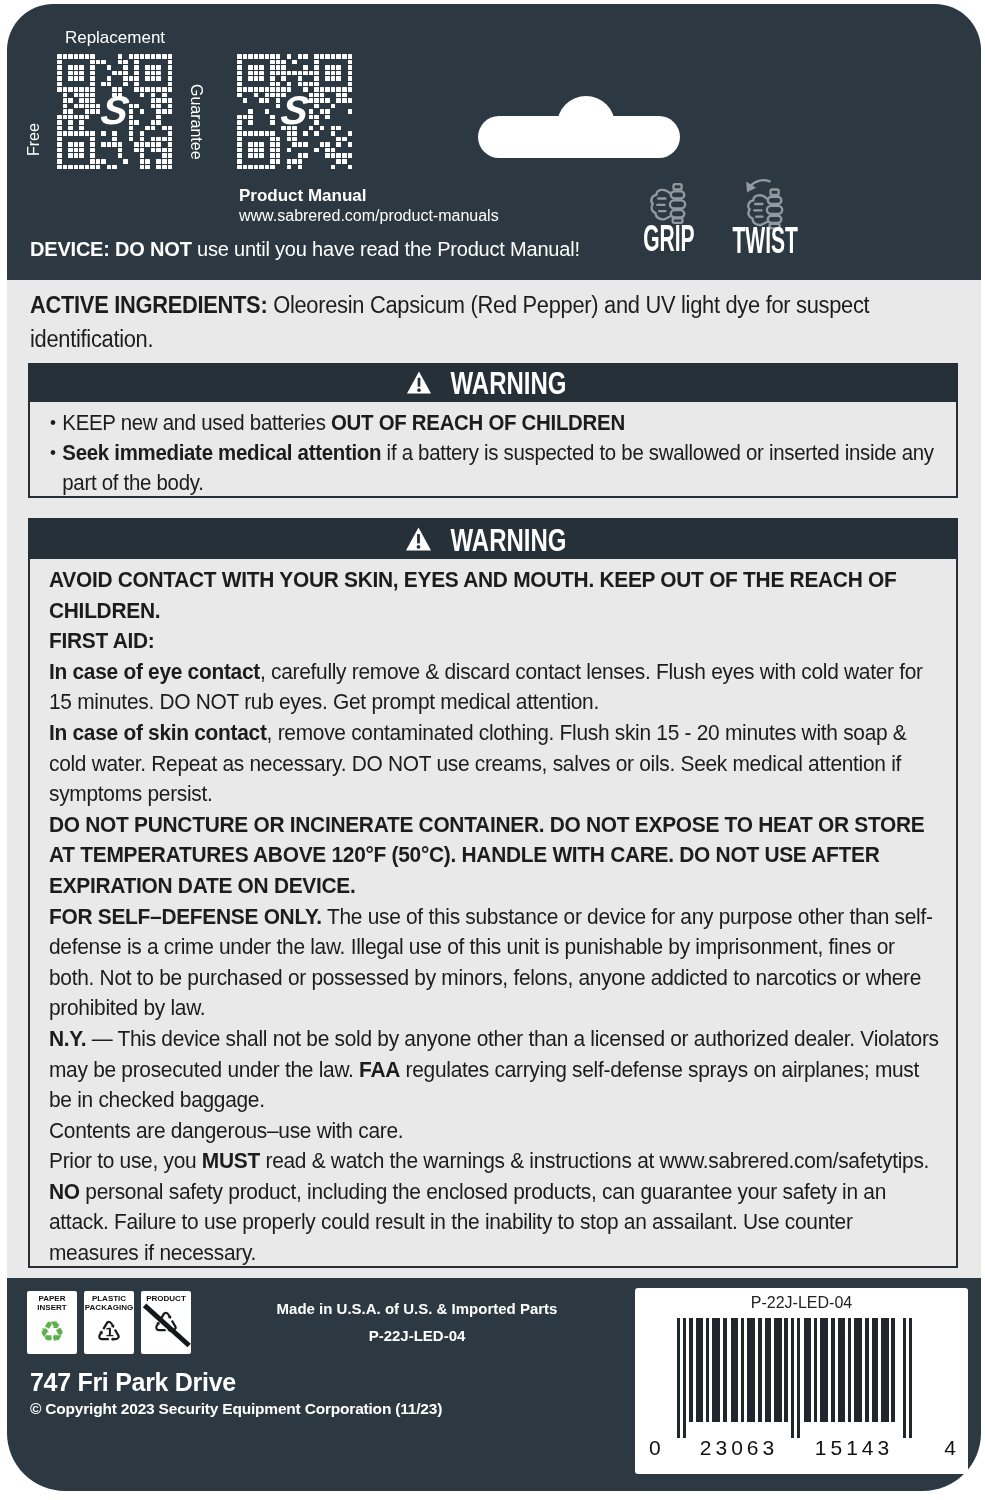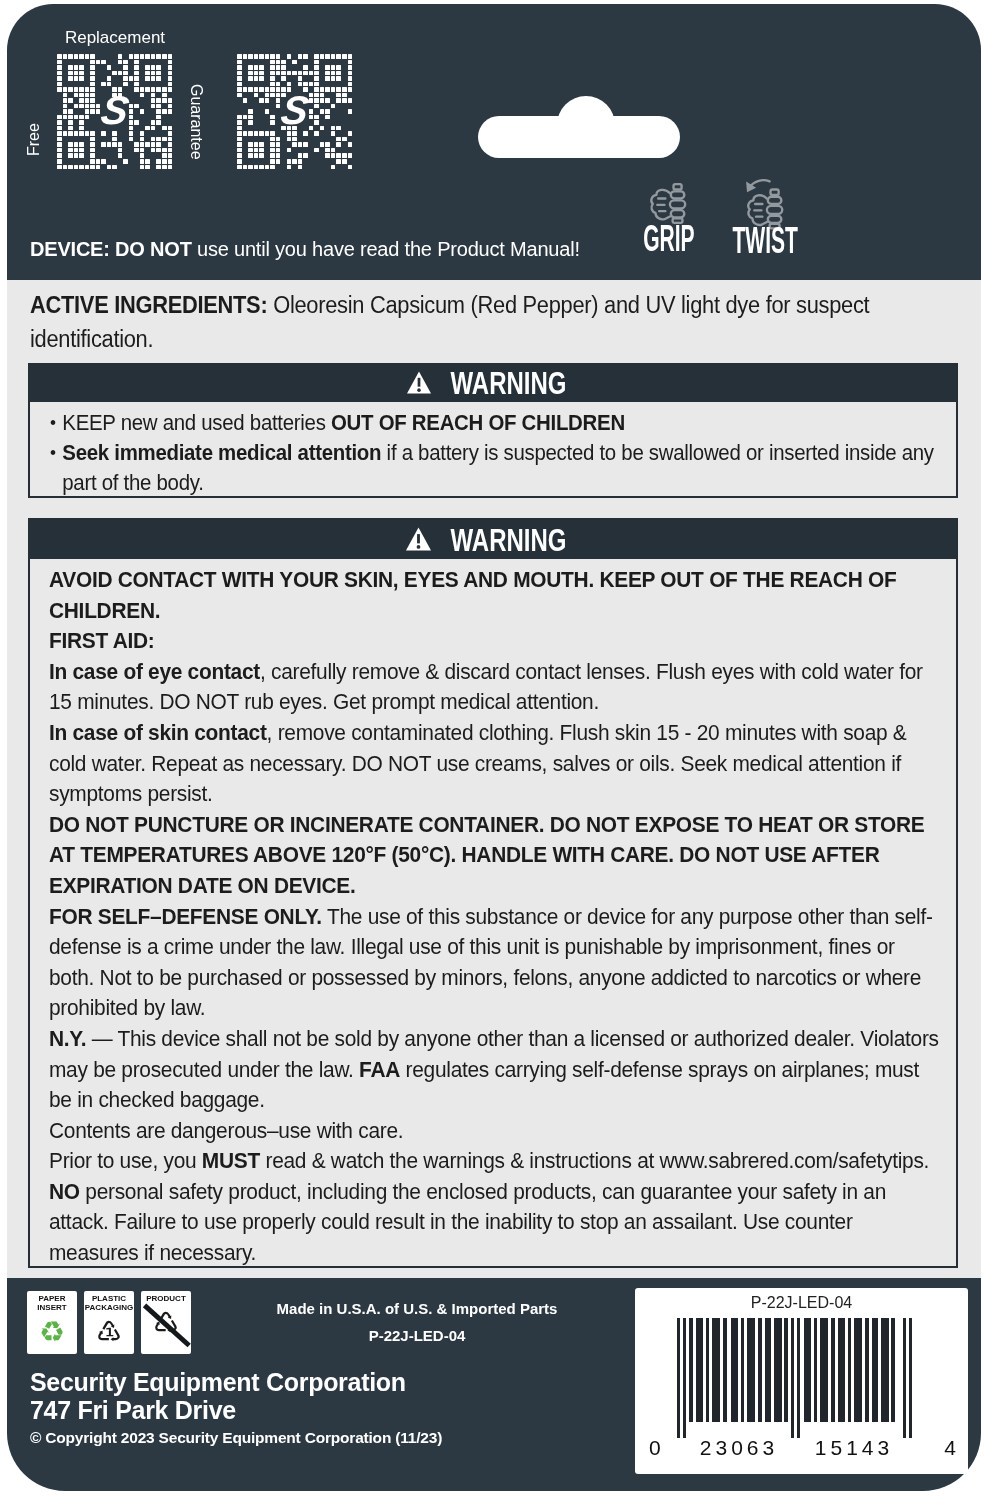--- a/index.html
+++ b/index.html
@@ -569,20 +569,24 @@
         <i style="left:16.6px;top:110.5px;width:4.5px;height:4.5px"></i>
         <i style="left:22.1px;top:110.5px;width:4.5px;height:4.5px"></i>
         <i style="left:27.6px;top:110.5px;width:4.5px;height:4.5px"></i>
         <i style="left:33.1px;top:110.5px;width:4.5px;height:4.5px"></i>
         <i style="left:49.7px;top:110.5px;width:4.5px;height:4.5px"></i>
         <i style="left:60.8px;top:110.5px;width:4.5px;height:4.5px"></i>
         <i style="left:93.9px;top:110.5px;width:4.5px;height:4.5px"></i>
         <i style="left:110.5px;top:110.5px;width:4.5px;height:4.5px"></i>
       </div>
 
+    <div class="manual-caption">
+      <div class="l1">Product Manual</div>
+      <div class="l2">www.sabrered.com/product-manuals</div>
+    </div>
 
     <div class="hole-bump"></div>
     <div class="hole-bar"></div>
 
 
     <div class="step twist">
       <svg width="56" height="56" viewBox="0 0 60 62">
         <g class="icon-line">
           <path d="M34 6 A19 19 0 0 0 12 12"></path>
         </g>
@@ -723,18 +727,17 @@
         <rect x="226" y="0" width="3" height="120"></rect>
           <rect x="232" y="0" width="3" height="120"></rect>
       </svg>
       <span class="bc-digit bc-d1">0</span>
       <span class="bc-digit bc-d2">23063</span>
       <span class="bc-digit bc-d3">15143</span>
       <span class="bc-digit bc-d4">4</span>
     </div>
 
     <div class="addr">
-      <div class="addr-line">Security Equipment Corporation</div>
       <div class="addr-line">747 Fri Park Drive</div>
       <div class="copyright">© Copyright 2023 Security Equipment Corporation (11/23)</div>
     </div>
   </div>
 </div>
 
 </body></html>

